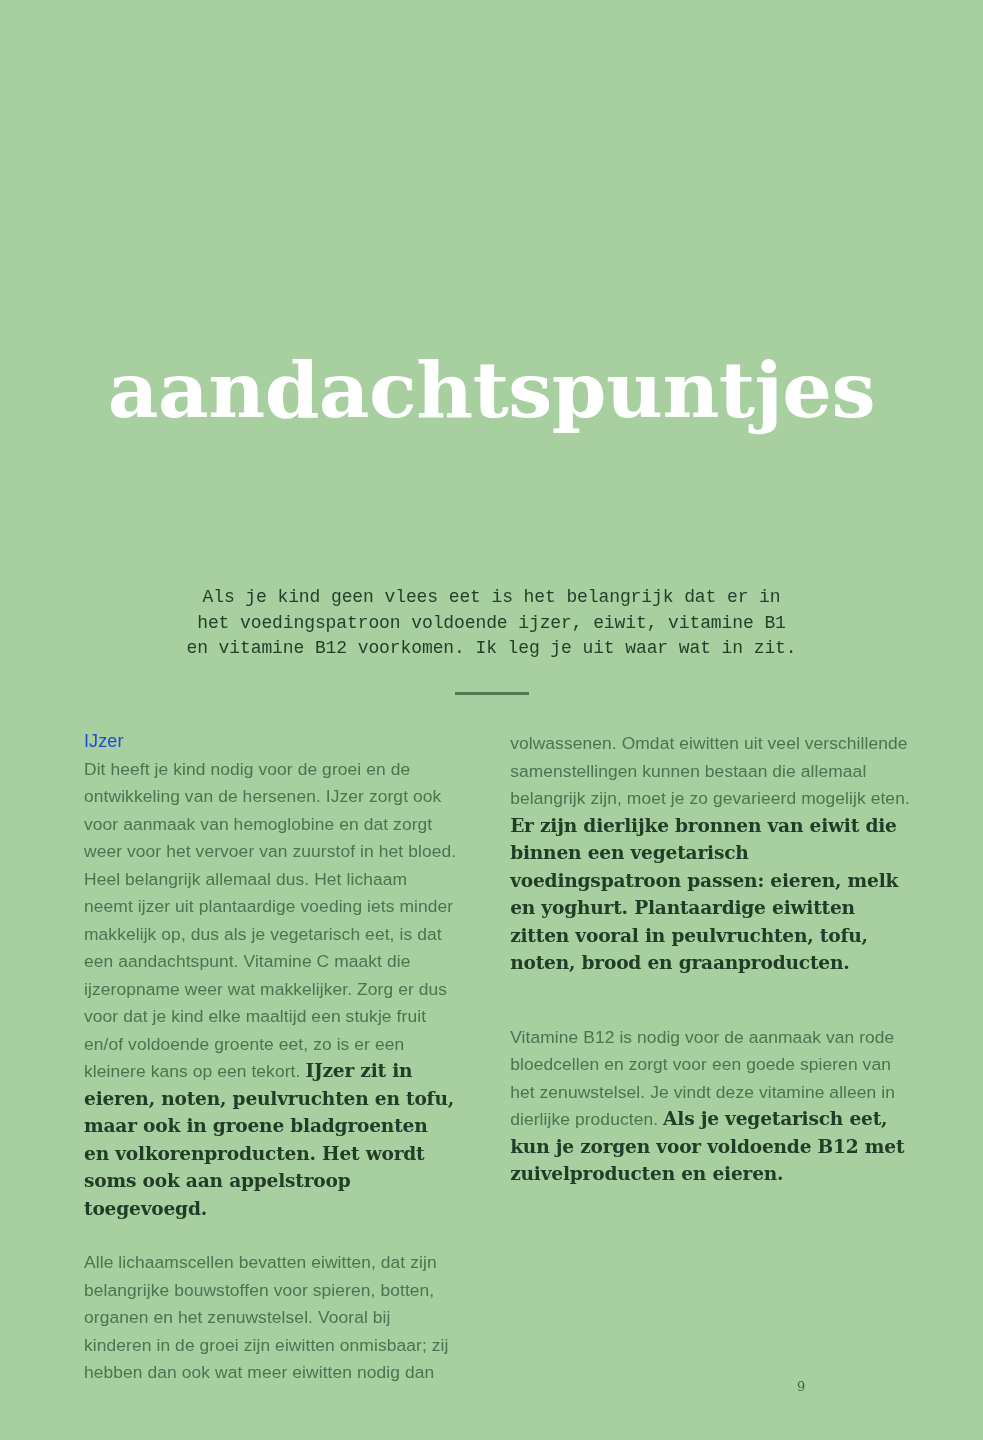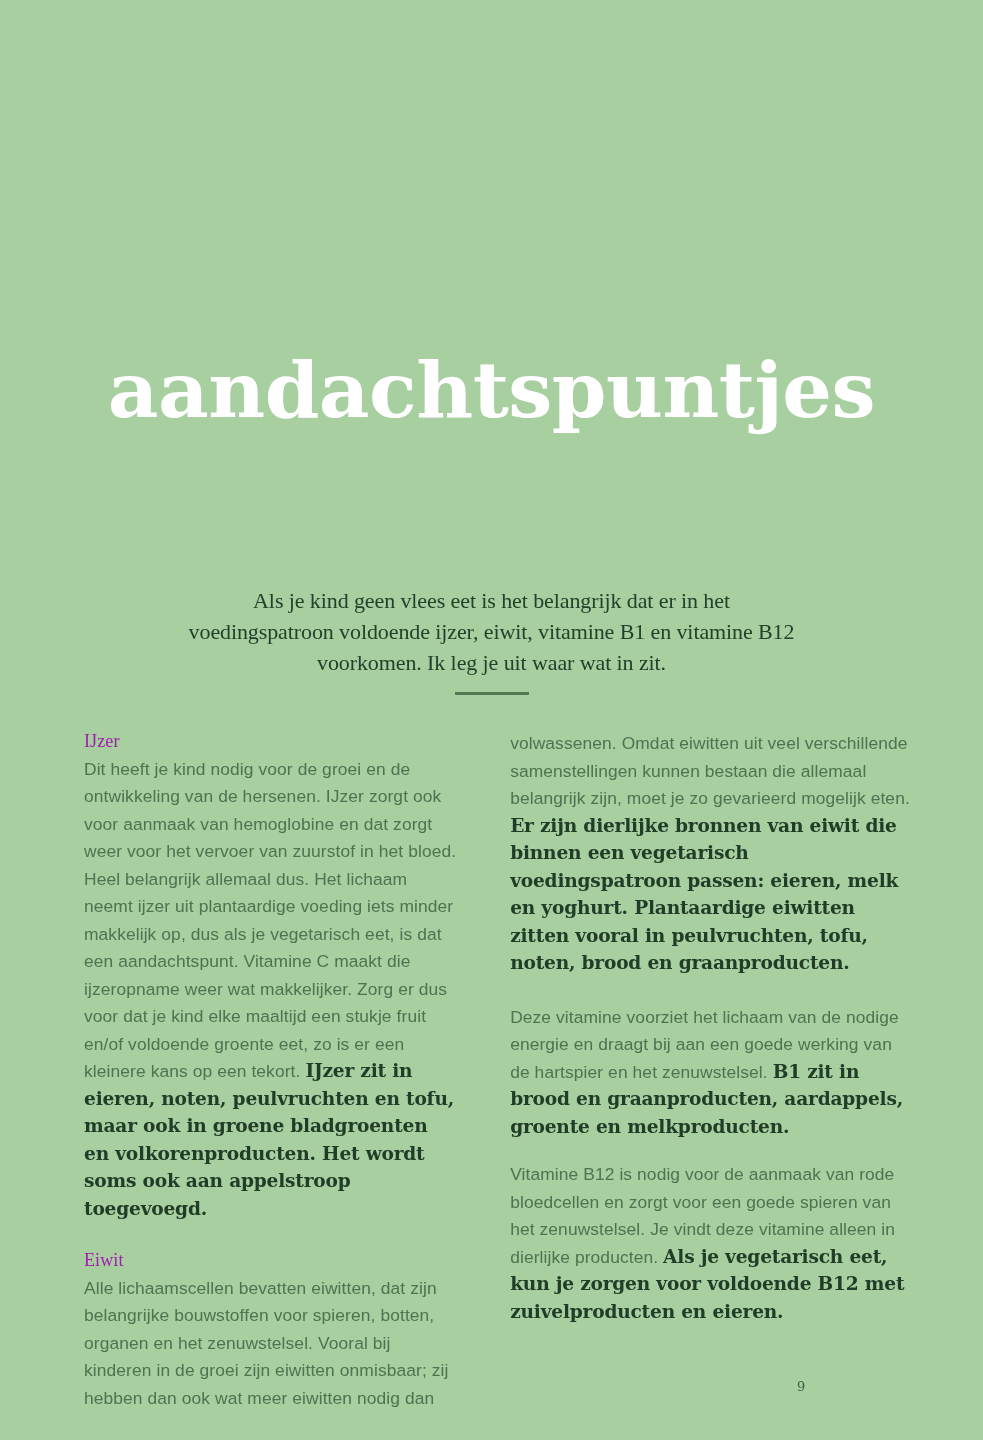--- a/index.html
+++ b/index.html
@@ -58,22 +58,22 @@
   }
 
   
   .intro {
     position: absolute;
     top: 585px;
     left: 50%;
     transform: translateX(-50%);
     width: 620px;
     text-align: center;
-    font-family: Liberation Serif, serif;
-    font-size: 22px;
+    font-family: Liberation Mono, monospace;
+    font-size: 18px;
     line-height: 1.42;
     color: #23402a;
     letter-spacing: -0.1px;
   }
 
   .rule {
     position: absolute;
     top: 692px;
     left: 50%;
     transform: translateX(-50%);
@@ -91,24 +91,24 @@
     display: flex;
     gap: 44px;
   }
 
   .col {
     width: 378px;
   }
   .col.right { width: 406px; margin-left: 8px; }
 
   .sec-head {
-    font-family: Liberation Serif, serif;
+    font-family: Liberation Sans, sans-serif;
     font-size: 18px;
     font-weight: 400;
-    color: #a21caf;
+    color: #1d4ed8;
     margin: 0 0 3px 0;
     line-height: 1.25;
     letter-spacing: 0.1px;
   }
 
   .body-text {
     font-family: "Liberation Sans", sans-serif;
     font-size: 17.4px;
     font-weight: 300;
     line-height: 1.58;
@@ -159,36 +159,34 @@
     <div class="col left">
 
       <div>
         <h2 class="sec-head">IJzer</h2>
         <p class="body-text first"><span>Dit heeft je kind nodig voor de groei en de ontwikkeling van de hersenen. IJzer zorgt ook voor aanmaak van hemoglobine en dat zorgt weer voor het vervoer van zuurstof in het bloed. Heel belangrijk allemaal dus. Het lichaam neemt ijzer uit plantaardige voeding iets minder makkelijk op, dus als je vegetarisch eet, is dat een aandachtspunt. Vitamine C maakt die ijzeropname weer wat makkelijker. Zorg er dus voor dat je kind elke maaltijd een stukje fruit en/of voldoende groente eet, zo is er een kleinere kans op een tekort. </span><span class="emph">IJzer zit in eieren, noten, peulvruchten en tofu, maar ook in groene bladgroenten en volkorenproducten. Het wordt soms ook aan appelstroop toegevoegd.</span></p>
       </div>
 
       <div class="gap"></div>
 
       <div>
-        <h2 class="sec-head">Eiwit</h2>
         <p class="body-text">Alle lichaamscellen bevatten eiwitten, dat zijn belangrijke bouwstoffen voor spieren, botten, organen en het zenuwstelsel. Vooral bij kinderen in de groei zijn eiwitten onmisbaar; zij hebben dan ook wat meer eiwitten nodig dan</p>
       </div>
 
     </div>
 
     <div class="col right">
 
       <div>
         <p class="body-text first"><span>volwassenen. Omdat eiwitten uit veel verschillende samenstellingen kunnen bestaan die allemaal belangrijk zijn, moet je zo gevarieerd mogelijk eten. </span><span class="emph">Er zijn dierlijke bronnen van eiwit die binnen een vegetarisch voedingspatroon passen: eieren, melk en yoghurt. Plantaardige eiwitten zitten vooral in peulvruchten, tofu, noten, brood en graanproducten.</span></p>
       </div>
 
       <div class="gap"></div>
 
       <div>
-        <p class="body-text"><span>Deze vitamine voorziet het lichaam van de nodige energie en draagt bij aan een goede werking van de hartspier en het zenuwstelsel. </span><span class="emph">B1 zit in brood en graanproducten, aardappels, groente en melkproducten.</span></p>
       </div>
 
       <div class="gap-sm"></div>
 
       <div>
         <p class="body-text"><span>Vitamine B12 is nodig voor de aanmaak van rode bloedcellen en zorgt voor een goede spieren van het zenuwstelsel. Je vindt deze vitamine alleen in dierlijke producten. </span><span class="emph">Als je vegetarisch eet, kun je zorgen voor voldoende B12 met zuivelproducten en eieren.</span></p>
       </div>
 
     </div>
 

